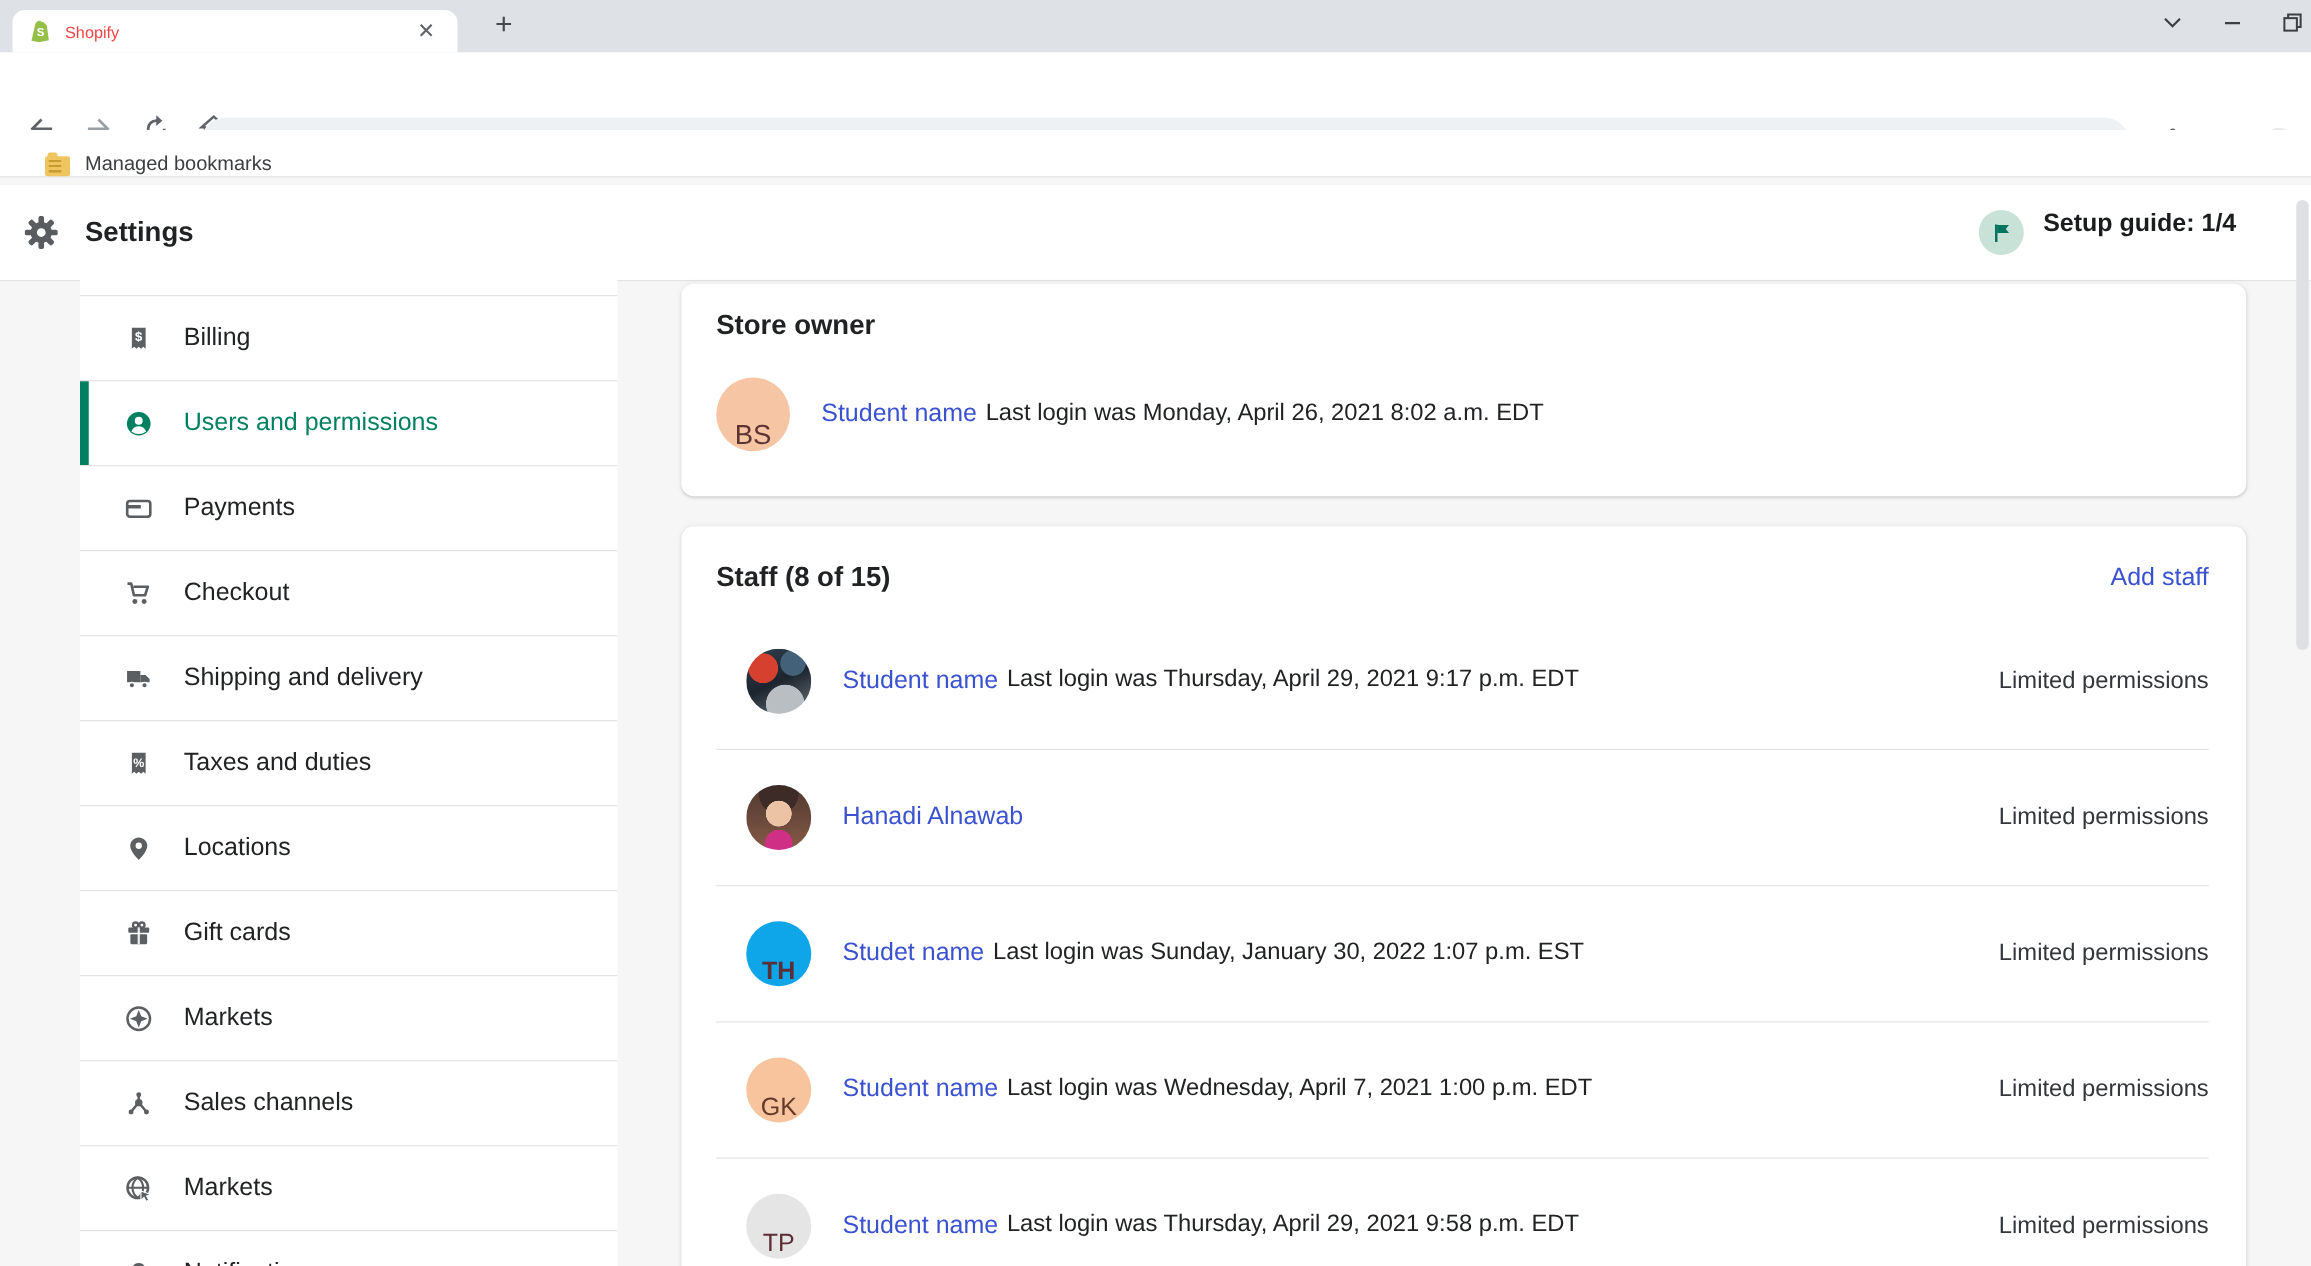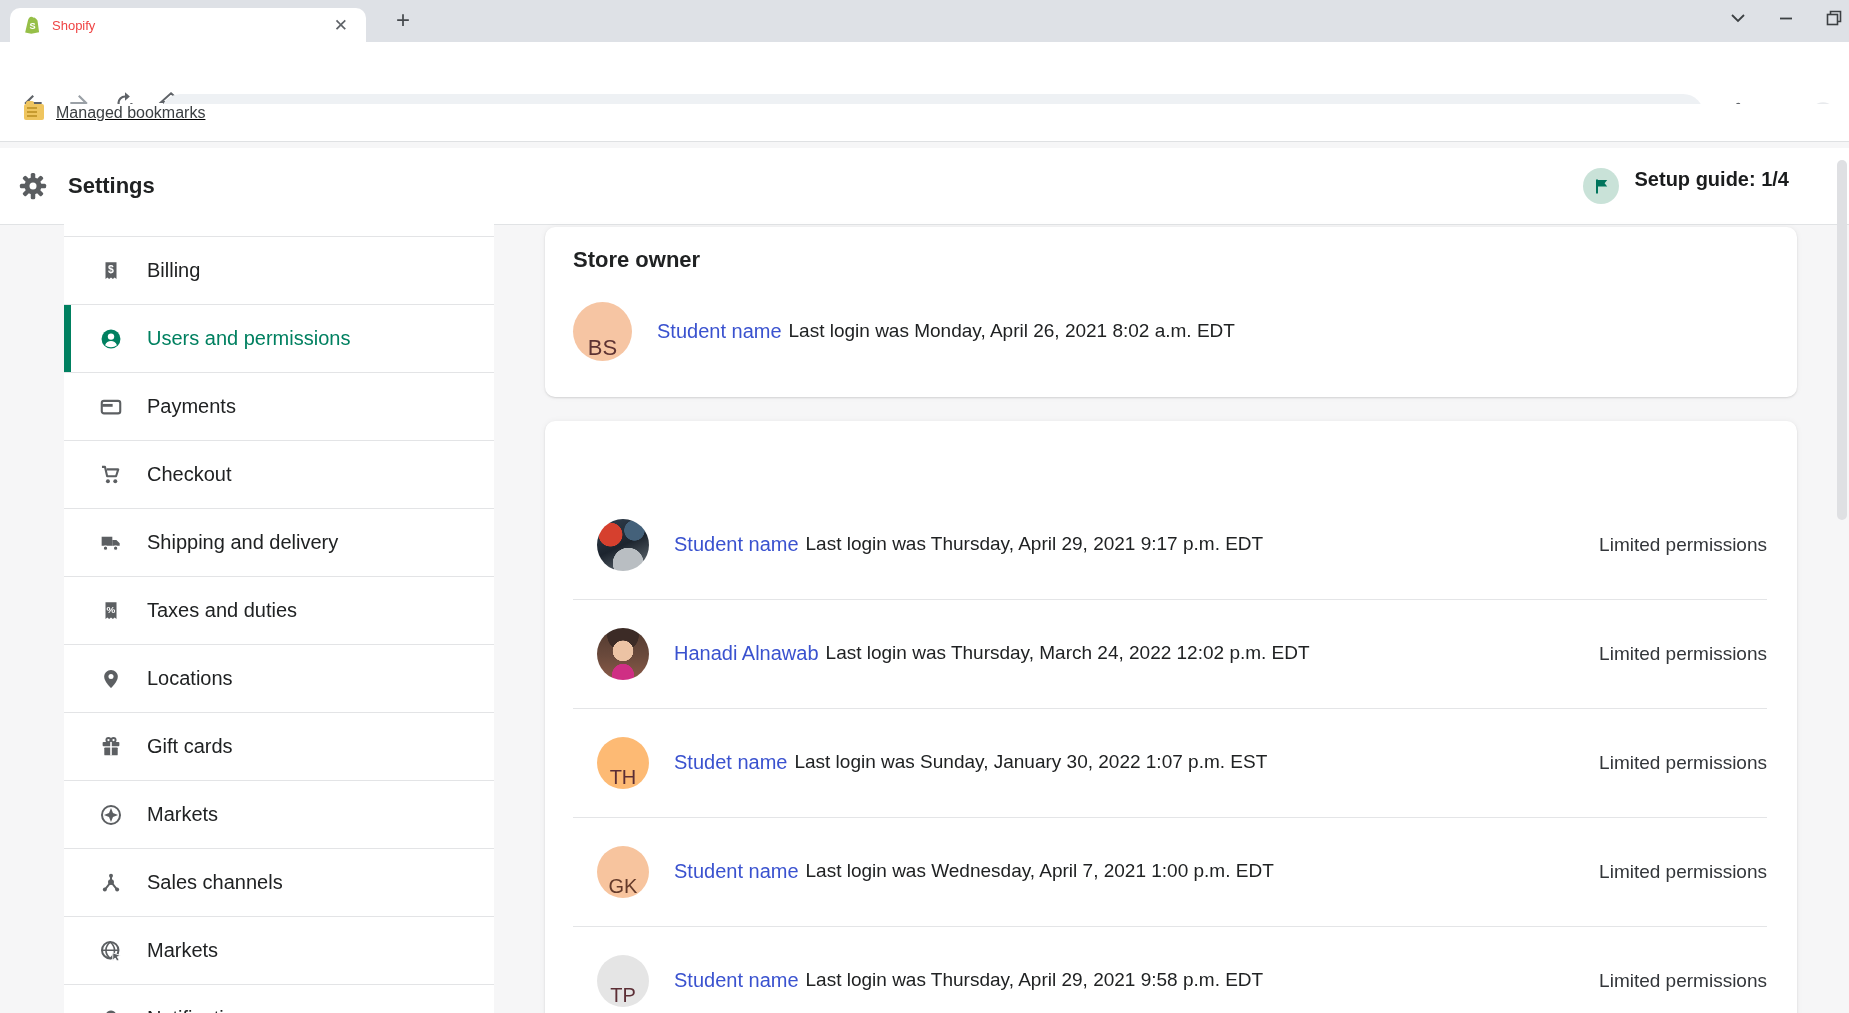--- a/index.html
+++ b/index.html
@@ -20,21 +20,21 @@
 
   #toolbar { position:absolute; left:0; top:42px; width:1849px; height:62px; background:#fff; }
   .navico { position:absolute; top:61px; transform:translateY(-50%); }
   #omnibox { position:absolute; left:160px; top:52px; width:1544px; height:42px; background:#eef1f4;
              border-radius:21px; display:flex; align-items:center; padding:0 14px; }
   #url-text { font-size:20px; color:#27292c; margin-left:14px; flex:1; white-space:nowrap; }
   .box-ico { margin-left:18px; }
   .tb-right { position:absolute; top:73px; transform:translateY(-50%); }
 
   #bookmarks { position:absolute; left:0; top:104px; width:1849px; height:38px; background:#fff;
-               border-bottom:1px solid #dfe1e3; display:flex; align-items:flex-start; padding-left:24px;text-decoration:underline; }
+               border-bottom:1px solid #dfe1e3; display:flex; align-items:flex-end; padding-left:36px; }
   .folder { width:20px; height:16px; background:#efc55f; border-radius:2px; position:relative; margin-right:12px; }
   .folder:before { content:""; position:absolute; left:2px; top:-3px; width:8px; height:4px; background:#efc55f;
                    border-radius:2px 2px 0 0; }
   .folder:after { content:""; position:absolute; left:3px; top:3px; width:10px; height:10px;
                   background:linear-gradient(#c79b2f 2px,transparent 2px,transparent 4px,#c79b2f 4px,#c79b2f 6px,transparent 6px,transparent 8px,#c79b2f 8px);}
   #bookmarks span { font-size:16px; color:#3c4043; }
 
   
   #app-header { position:absolute; left:0; top:148px; width:1849px; height:77px; background:#fff;
                 border-bottom:1px solid #e1e3e5; }
@@ -73,21 +73,21 @@
   .p-login { font-size:19px; color:#202223; }
 
   #staff-card { top:421px; height:640px; }
   #staff-head { position:absolute; left:28px; right:30px; top:28px; display:flex; align-items:center; }
   #add-staff { margin-left:auto; font-size:20px; color:#3a52cf; }
   #staff-rows { position:absolute; left:0; right:0; top:69px; }
   .staff-row { height:109px; display:flex; align-items:center; padding:0 30px 0 52px; position:relative; }
   .staff-row + .staff-row:before { content:""; position:absolute; left:28px; right:30px; top:0;
                                    height:1px; background:#e4e5e7; }
   .av-staff { width:52px; height:52px; font-size:20px; }
-  .av-initials-pink { background:#fdba74; color:#5c2e35; }
+  .av-initials-pink { background:#0ea5e9; color:#5c2e35;font-weight:bold; }
   .av-initials-peach { background:#f7c49e; color:#643a2a; }
   .av-initials-pink2 { background:#e5e5e5; color:#5c2e35; }
   .av-photo-street { background:
       radial-gradient(circle at 26% 30%, #d6402e 0 22%, rgba(214,64,46,0) 23%),
       radial-gradient(circle at 72% 22%, #44617a 0 18%, rgba(68,97,122,0) 19%),
       radial-gradient(circle at 60% 85%, #b9bec2 0 28%, rgba(185,190,194,0) 29%),
       linear-gradient(155deg, #31404f 0%, #1c242e 50%, #6c757c 100%); }
   .av-photo-portrait { background:
       radial-gradient(circle at 50% 44%, #ecc3a4 0 26%, rgba(236,195,164,0) 27%),
       radial-gradient(circle at 50% 90%, #cf2f84 0 20%, rgba(207,47,132,0) 21%),
@@ -315,36 +315,39 @@
       <span>BS</span>
     </div>
     <div class="p-texts">
       <a class="p-name">Student name</a>
       <span class="p-login">Last login was Monday, April 26, 2021 8:02 a.m. EDT</span>
     </div>
   </div>
 </div>
 
 <div id="staff-card" class="card">
+  <div id="staff-head">
+    <span class="card-heading">Staff (8 of 15)</span>
+    <a id="add-staff">Add staff</a>
+  </div>
   <div id="staff-rows">
 
     <div class="staff-row">
       <div class="avatar av-staff av-photo-street"></div>
       <div class="p-texts">
         <a class="p-name">Student name</a>
         <span class="p-login">Last login was Thursday, April 29, 2021 9:17 p.m. EDT</span>
       </div>
       <span class="perm">Limited permissions</span>
     </div>
 
     <div class="staff-row">
       <div class="avatar av-staff av-photo-portrait"></div>
       <div class="p-texts">
         <a class="p-name">Hanadi Alnawab</a>
-        <span class="p-login">Last login was Thursday, March 24, 2022 12:02 p.m. EDT</span>
       </div>
       <span class="perm">Limited permissions</span>
     </div>
 
     <div class="staff-row">
       <div class="avatar av-staff av-initials-pink">
         <span>TH</span>
       </div>
       <div class="p-texts">
         <a class="p-name">Studet name</a>

